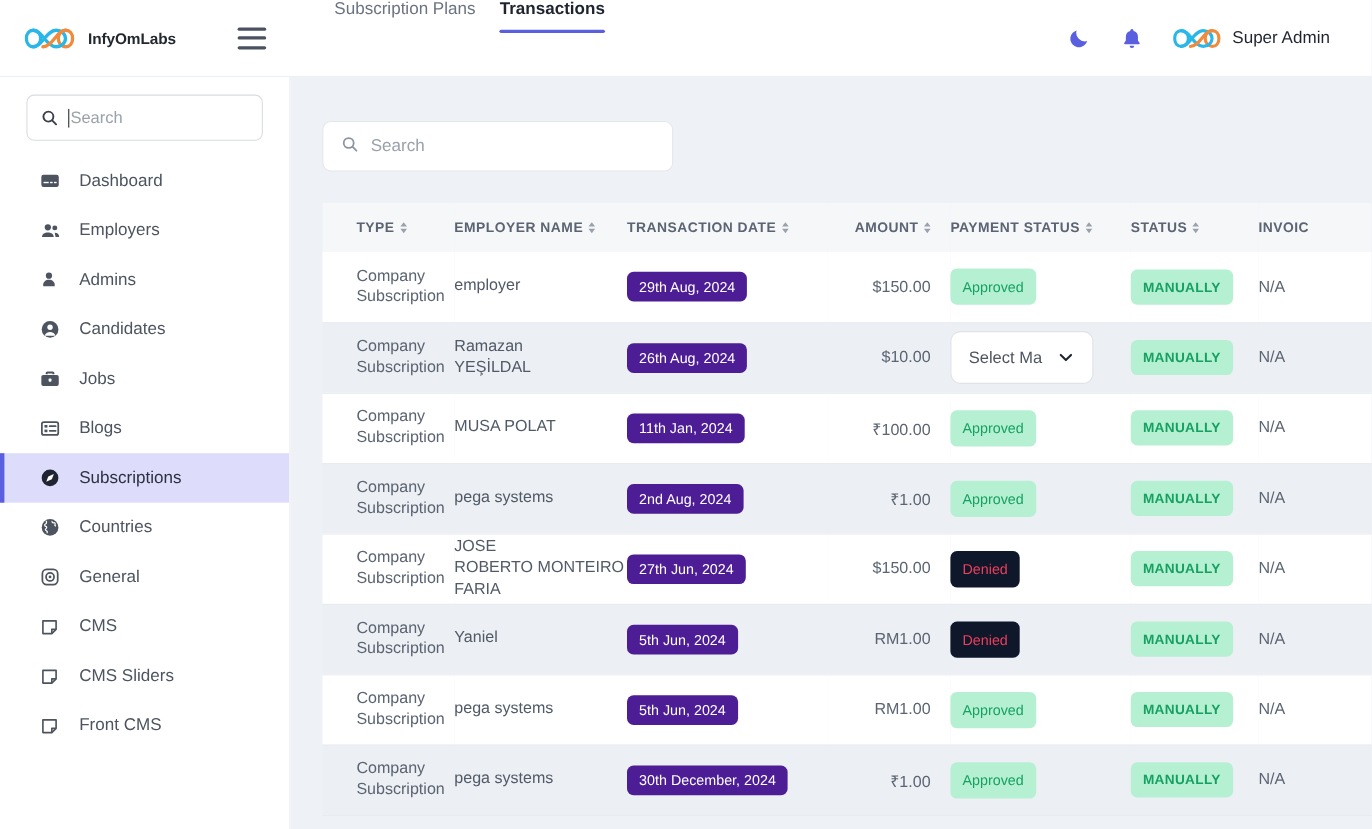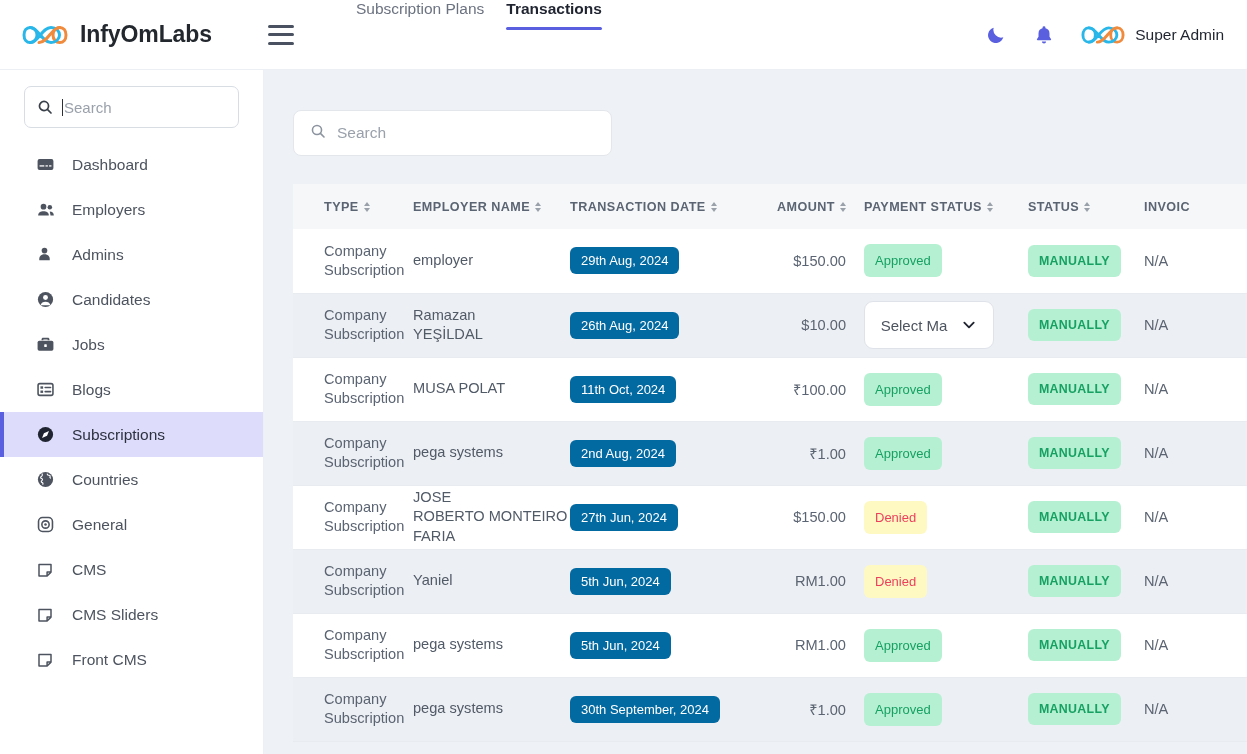--- a/index.html
+++ b/index.html
@@ -15,21 +15,21 @@
   .topbar {
     position: absolute; top: 0; left: 0; width: 1247px; height: 70px;
     background: #ffffff;
     display: flex; align-items: center;
     border-bottom: 1px solid #eceff3;
     z-index: 20;
   }
   .brand { display: flex; align-items: center; margin-left: 22px; }
   .brand-logo { width: 46px; height: 30px; flex: none; }
   .brand-name {
-    margin-left: 12px; font-size: 23px; font-weight: 700;
+    margin-left: 12px; font-size: 14px; font-weight: 700;
     color: #23272e; letter-spacing: -0.1px;
   }
   .hamburger {
     margin-left: 56px; width: 26px; height: 20px;
     display: flex; flex-direction: column; justify-content: space-between;
     cursor: pointer;
   }
   .hamburger span { display:block; height: 3px; background: #4a5261; border-radius: 2px; }
 
   .topnav { display: flex; align-items: flex-start; margin-left: 62px; gap: 22px; height: 100%; }
@@ -37,21 +37,21 @@
     font-size: 15.5px; color: #6b7280; cursor: pointer;
     position: relative; padding-bottom: 3px; white-space: nowrap;
   }
   .topnav-item.active { color: #1f2430; font-weight: 600; }
   .topnav-item.active::after {
     content: ""; position: absolute; left: 0; right: 0; bottom: -9px;
     height: 3px; background: #5a5fe0; border-radius: 2px;
   }
 
   .topbar-right {
-    margin-left: auto; display: flex; align-items: center; gap: 26px; margin-right: 23px;
+    margin-left: auto; display: flex; align-items: center; gap: 26px; margin-right: 38px;
   }
   .icon-btn { cursor: pointer; display:flex; align-items:center; justify-content:center; }
   .avatar-wrap { display: flex; align-items: center; gap: 10px; cursor: pointer; }
   .avatar-logo { width: 44px; height: 28px; flex:none; }
   .avatar-name { font-size: 15.5px; color: #1f2430; font-weight: 500; white-space: nowrap; }
 
   
   .sidebar {
     position: absolute; top: 70px; left: 0; width: 264px; height: 684px;
     background: #ffffff; border-right: 1px solid #eceff3;
@@ -135,29 +135,29 @@
   tbody td {
     font-size: 14.6px; color: #515a67; vertical-align: middle;
     border-bottom: 1px solid #e8ebef;
   }
   td.t-type { padding-left: 31px; line-height: 1.32; color: #5b6472; }
   td.t-emp  { line-height: 1.32; color: #515a67; }
   td.t-amt  { text-align: right; padding-right: 18px; white-space: nowrap; color: #5b6472; }
   td.t-inv  { color: #5b6472; }
 
   .pill-date {
-    display: inline-block; background: #0369a1; color: #ffffff;
+    display: inline-block; background: #4c1d95; color: #ffffff;
     font-size: 13px; padding: 6px 11px; border-radius: 6px; white-space: nowrap;
   }
   .badge {
     display: inline-block; font-size: 13px; padding: 9px 11px;
     border-radius: 6px; white-space: nowrap;
   }
   .badge.approved { background: #b6f0d2; color: #16a163; }
-  .badge.denied   { background: #fef9c3; color: #ec3f5c; }
+  .badge.denied   { background: #0f172a; color: #ec3f5c; }
   .badge.manually { background: #b6f0d2; color: #16a163; font-weight: 700;
                     font-size: 12.4px; letter-spacing: 0.3px; }
 
   .select-ma {
     display: inline-flex; align-items: center; justify-content: center; gap: 14px;
     width: 130px; height: 48px; background: #fff;
     border: 1px solid #dfe3e9; border-radius: 9px;
     font-size: 15px; color: #4d545f; cursor: pointer;
   }
   .select-ma .chev { display:flex; }
@@ -474,21 +474,21 @@
                     <polyline points="5,8.5 12,15.5 19,8.5"></polyline>
                   </svg>
                 </span>
               </span></td>
             <td><span class="badge manually">MANUALLY</span></td>
             <td class="t-inv">N/A</td>
           </tr>
           <tr class="odd">
             <td class="t-type">Company<br>Subscription</td>
             <td class="t-emp">MUSA POLAT</td>
-            <td><span class="pill-date">11th Oct, 2024</span></td>
+            <td><span class="pill-date">11th Jan, 2024</span></td>
             <td class="t-amt">₹100.00</td>
             <td><span class="badge approved">Approved</span></td>
             <td><span class="badge manually">MANUALLY</span></td>
             <td class="t-inv">N/A</td>
           </tr>
           <tr class="even">
             <td class="t-type">Company<br>Subscription</td>
             <td class="t-emp">pega systems</td>
             <td><span class="pill-date">2nd Aug, 2024</span></td>
             <td class="t-amt">₹1.00</td>
@@ -519,21 +519,21 @@
             <td class="t-emp">pega systems</td>
             <td><span class="pill-date">5th Jun, 2024</span></td>
             <td class="t-amt">RM1.00</td>
             <td><span class="badge approved">Approved</span></td>
             <td><span class="badge manually">MANUALLY</span></td>
             <td class="t-inv">N/A</td>
           </tr>
           <tr class="even">
             <td class="t-type">Company<br>Subscription</td>
             <td class="t-emp">pega systems</td>
-            <td><span class="pill-date">30th September, 2024</span></td>
+            <td><span class="pill-date">30th December, 2024</span></td>
             <td class="t-amt">₹1.00</td>
             <td><span class="badge approved">Approved</span></td>
             <td><span class="badge manually">MANUALLY</span></td>
             <td class="t-inv">N/A</td>
           </tr>
         </tbody>
     </table>
   </div>
 </main>
 

